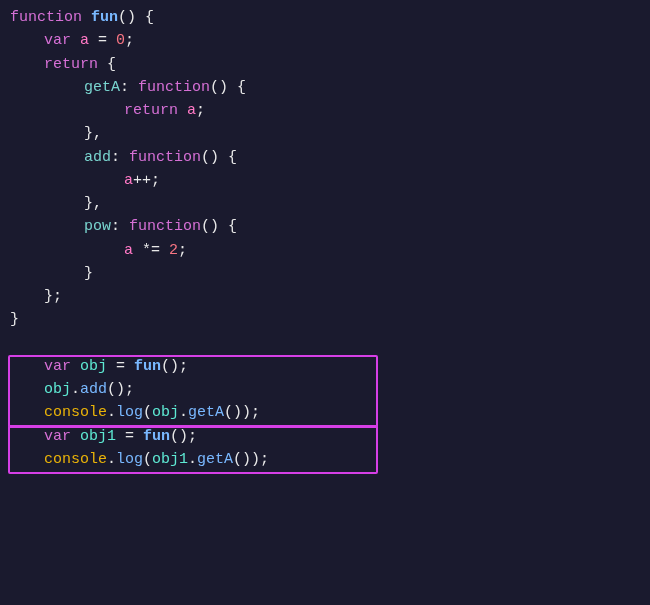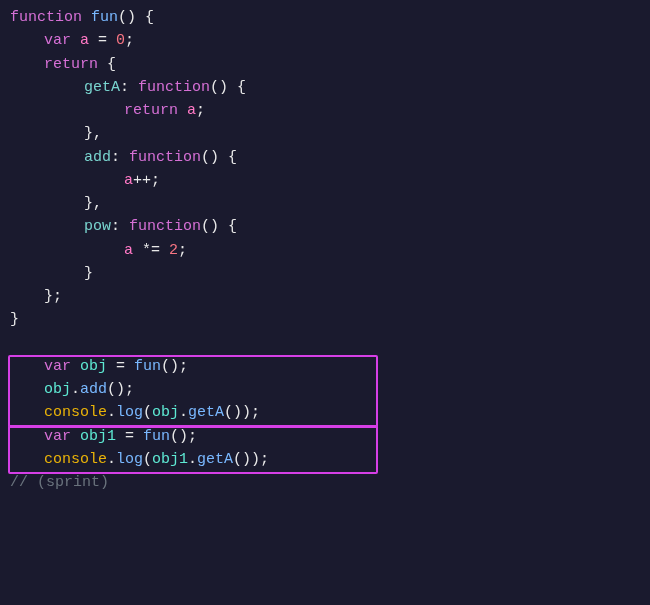--- a/index.html
+++ b/index.html
@@ -29,21 +29,21 @@
 
     .code-line {
       display: flex;
       align-items: baseline;
       padding: 0 10px 0 10px;
       white-space: pre;
     }
 
     
     .kw { color: #d670d6; } 
-    .fn-name { color: #79b8ff; } 
+    .fn-name { color: #79b8ff; font-weight: bold; } 
     .plain { color: #e8e8e8; }
     .prop { color: #79d4cf; }
     .num { color: #f97583; }
     .var-name { color: #ff79c6; } 
     .obj-ref { color: #5eead4; } 
     .method { color: #79b8ff; }
     .comment { color: #6a737d; }
     .console-kw { color: #eab308; }
 
     
@@ -146,17 +146,14 @@
 
     <div class="code-line indent1">
       <span class="kw">var</span><span class="plain"> </span><span class="obj-ref">obj1</span><span class="plain"> = </span><span class="fn-name">fun</span><span class="plain">();</span>
     </div>
 
     <div class="code-line indent1">
       <span class="console-kw">console</span><span class="plain">.</span><span class="method">log</span><span class="plain">(</span><span class="obj-ref">obj1</span><span class="plain">.</span><span class="method">getA</span><span class="plain">());</span>
     </div>
   </div>
 
-  <div class="code-line">
-    <span class="comment">// (sprint)</span>
-  </div>
 
 </div>
 
 </body></html>

